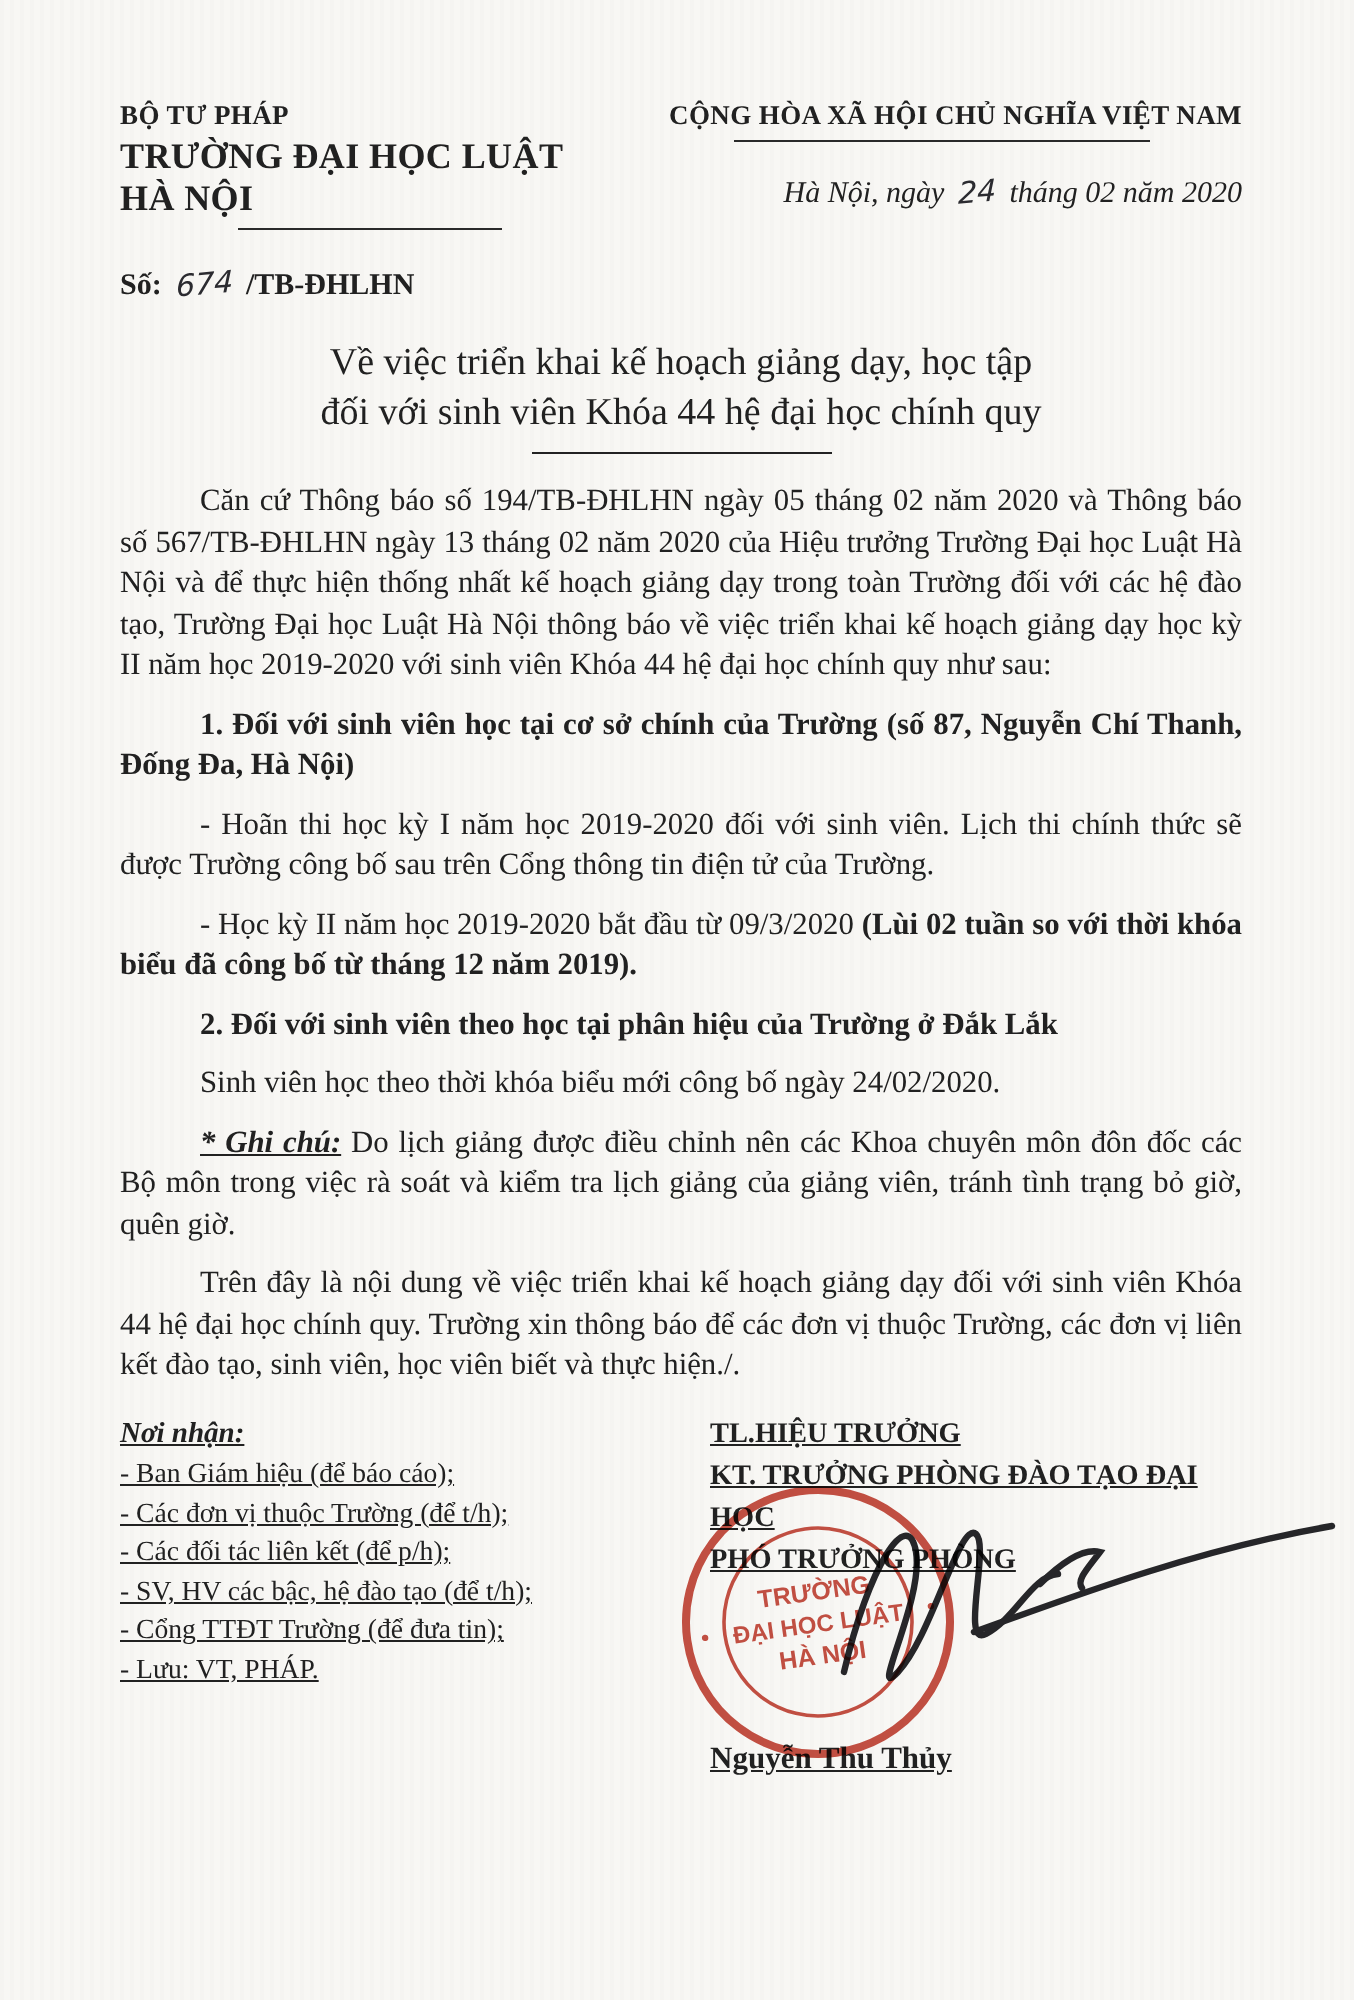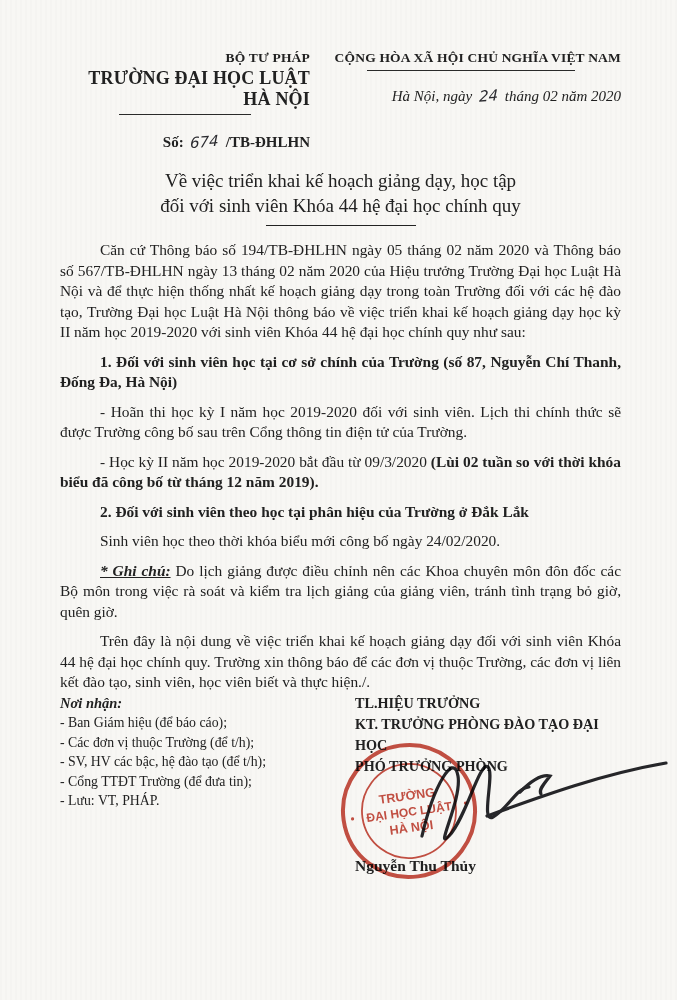--- a/index.html
+++ b/index.html
@@ -10,21 +10,21 @@
     background:#f8f7f4;
     background-image:repeating-linear-gradient(90deg, rgba(120,120,125,.025) 0 2px, rgba(0,0,0,0) 2px 5px);
     color:#212121;
     font-family:"Liberation Serif","DejaVu Serif",serif;
     overflow:hidden;
     box-shadow:0 0 6px rgba(0,0,0,.25);
   }
   .content{padding:50px 56px 0 60px;}
   
   .hdr{display:flex;justify-content:space-between;}
-  .hdr-left{width:250px;text-align:right;}
+  .hdr-left{width:250px;text-align:left;}
   .hdr-right{width:300px;text-align:right;}
   .hdr-line1{font-weight:bold;font-size:13.5px;letter-spacing:.2px;}
   .hdr-line2{font-weight:bold;font-size:18px;margin-top:2px;letter-spacing:.2px;}
   .hdr-rule{height:0;border-top:1.6px solid #2a2a2a;margin:4px auto 0;}
   .rule-org{width:132px;}
   .rule-motto{width:208px;}
   .docnum{margin-top:18px;font-size:15px;font-weight:bold;white-space:nowrap;}
   .dateline{margin-top:16px;font-style:italic;font-size:15px;white-space:nowrap;}
   .hand{
     font-family:"DejaVu Sans",sans-serif;
@@ -36,21 +36,21 @@
   .title-block{text-align:center;margin-top:18px;}
   .title-main{font-size:21px;font-weight:bold;letter-spacing:1px;}
   .title-sub{font-size:19px;font-weight:normal;line-height:1.3;margin-top:4px;}
   .title-rule{width:150px;border-top:1.8px solid #222;margin:7px auto 0;}
   
   .body-text{margin-top:14px;font-size:15.4px;line-height:1.33;}
   .body-text p{margin:9px 0 0;text-indent:40px;text-align:justify;}
   .b{font-weight:bold;}
   .bi{font-weight:bold;font-style:italic;text-decoration:underline;}
   
-  .footer{display:flex;align-items:flex-start;}
+  .footer{display:flex;margin-top:13px;align-items:flex-start;text-decoration:underline;}
   .recipients{width:295px;font-size:13.8px;line-height:1.42;}
   .recipients .label{font-weight:bold;font-style:italic;font-size:14.5px;}
   .signer{flex:1;text-align:left;font-weight:bold;font-size:14.2px;line-height:1.5;position:relative;}
   .signer-name{margin-top:76px;font-size:15.5px;font-weight:bold;}
   
   .stamp{
     position:absolute;left:338px;top:740px;width:142px;height:142px;
     transform:rotate(-8deg);opacity:.88;mix-blend-mode:multiply;pointer-events:none;
   }
   
@@ -109,20 +109,21 @@
       <p><span class="bi">* Ghi chú:</span><span> Do lịch giảng được điều chỉnh nên các Khoa chuyên môn đôn đốc các Bộ môn trong việc rà soát và kiểm tra lịch giảng của giảng viên, tránh tình trạng bỏ giờ, quên giờ.</span></p>
 
       <p>Trên đây là nội dung về việc triển khai kế hoạch giảng dạy đối với sinh viên Khóa 44 hệ đại học chính quy. Trường xin thông báo để các đơn vị thuộc Trường, các đơn vị liên kết đào tạo, sinh viên, học viên biết và thực hiện./.</p>
     </div>
 
     <div class="footer">
       <div class="recipients">
         <div class="label">Nơi nhận:</div>
         <div>- Ban Giám hiệu (để báo cáo);</div>
         <div>- Các đơn vị thuộc Trường (để t/h);</div>
+        <div>- Các đối tác liên kết (để p/h);</div>
         <div>- SV, HV các bậc, hệ đào tạo (để t/h);</div>
         <div>- Cổng TTĐT Trường (để đưa tin);</div>
         <div>- Lưu: VT, PHÁP.</div>
       </div>
       <div class="signer">
         <div>TL.HIỆU TRƯỞNG</div>
         <div>KT. TRƯỞNG PHÒNG ĐÀO TẠO ĐẠI HỌC</div>
         <div>PHÓ TRƯỞNG PHÒNG</div>
         <div class="signer-name">Nguyễn Thu Thủy</div>
       </div>

